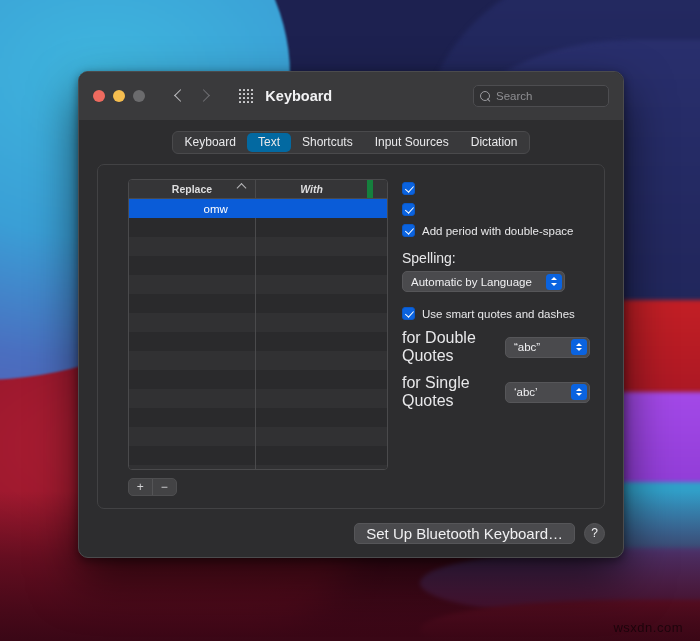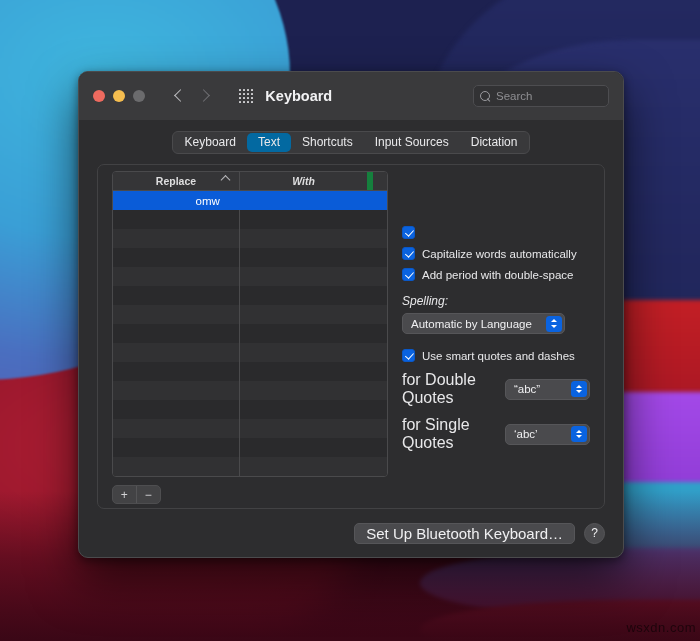--- a/index.html
+++ b/index.html
@@ -50,21 +50,21 @@
   .band-red   { top: 300px;  height: 110px; background: linear-gradient(180deg,#c31f25 0%, #a81724 100%); }
   .band-violet{ top: 392px;  height: 110px; background: linear-gradient(180deg,#a349e8 0%, #8e3bd4 100%); }
   .band-cyan  { top: 482px;  height:  80px; background: linear-gradient(180deg,#2fa3c9 0%, #3f7fc4 100%); }
   .band-blue  { top: 548px;  height:  70px; background: linear-gradient(180deg,#5b5ab8 0%, #7a3f96 100%); }
   .band-red2  { top: 600px;  height:  60px; background: linear-gradient(180deg,#b02040 0%, #7d1430 100%); }
   .wp-bottom-fade {
     position: absolute; left: 0; right: 0; bottom: 0; height: 150px;
     background: linear-gradient(180deg, rgba(58,7,22,0) 0%, rgba(58,7,22,.55) 45%, #3a0716 100%);
   }
   #watermark {
-    position: absolute; right: 4px; bottom: 6px;
+    position: absolute; right: 17px; bottom: 6px;
     font-size: 13px; letter-spacing: .5px;
     color: rgba(0,0,0,.55);
     font-family: "Liberation Sans", sans-serif;
   }
 
   
   #window {
     position: absolute;
     left: 78px; top: 71px;
     width: 546px; height: 487px;
@@ -179,24 +179,23 @@
   .tab.active { background: #0369a1; }
 
   
   #panel {
     margin: 0 18px 0 18px;
     flex: 1 1 auto;
     border: 1px solid #424244;
     border-radius: 7px;
     background: #2d2d2f;
     display: flex;
-    padding: 14px 14px 12px 14px;
+    padding: 14px 14px 12px 30px;
     gap: 14px;
     min-height: 0;
-    align-items: center;
   }
   #left-col { width: 292px; display: flex; flex-direction: column; min-height: 0; }
   #right-col { flex: 1 1 auto; padding-top: 3px; }
 
   
   #table-wrap {
     border: 1px solid #4a4a4c;
     border-radius: 4px;
     overflow: hidden;
     background: #2a2a2c;
@@ -281,23 +280,22 @@
     content: "";
     position: absolute; left: 4px; top: 1.4px;
     width: 3.6px; height: 7px;
     border-right: 1.7px solid #fff;
     border-bottom: 1.7px solid #fff;
     transform: rotate(42deg);
   }
   .check-label { font-size: 11.5px; color: #e8e8ea; white-space: nowrap; }
 
   .field-label {
-    font-size: 12px; color: #e8e8ea;
+    font-size: 14px; color: #e8e8ea;
     margin: 13px 0 5px 0;
-    font-style: italic;
   }
   .popup {
     height: 21px;
     background: #4a4a4d;
     border: 1px solid #565659;
     border-radius: 5px;
     display: flex; align-items: center;
     position: relative;
     padding: 0 26px 0 8px;
     font-size: 11.5px;
@@ -517,21 +515,20 @@
     </div>
 
     <div id="right-col">
 
       <div class="check-row">
         <span class="checkbox"></span>
       </div>
 
       <div class="check-row">
         <span class="checkbox"></span>
-        <span class="check-label">Capitalize words automatically</span>
       </div>
 
       <div class="check-row">
         <span class="checkbox"></span>
         <span class="check-label">Add period with double-space</span>
       </div>
 
       <div class="field-label">Spelling:</div>
       <div class="popup" id="spelling-popup">
         <span>Automatic by Language</span>

